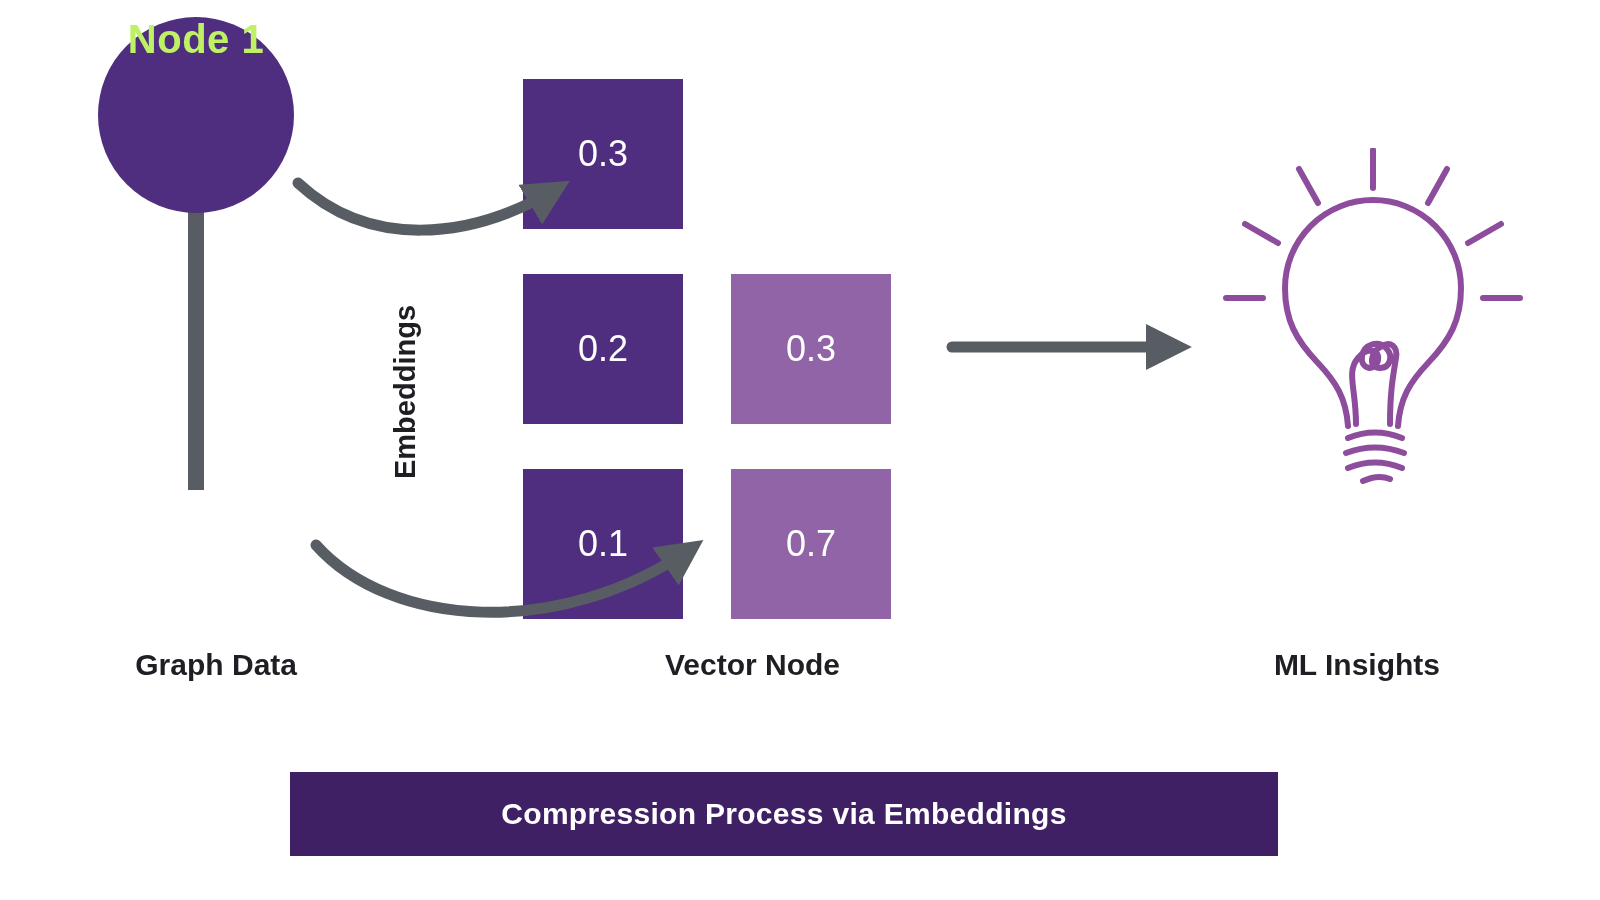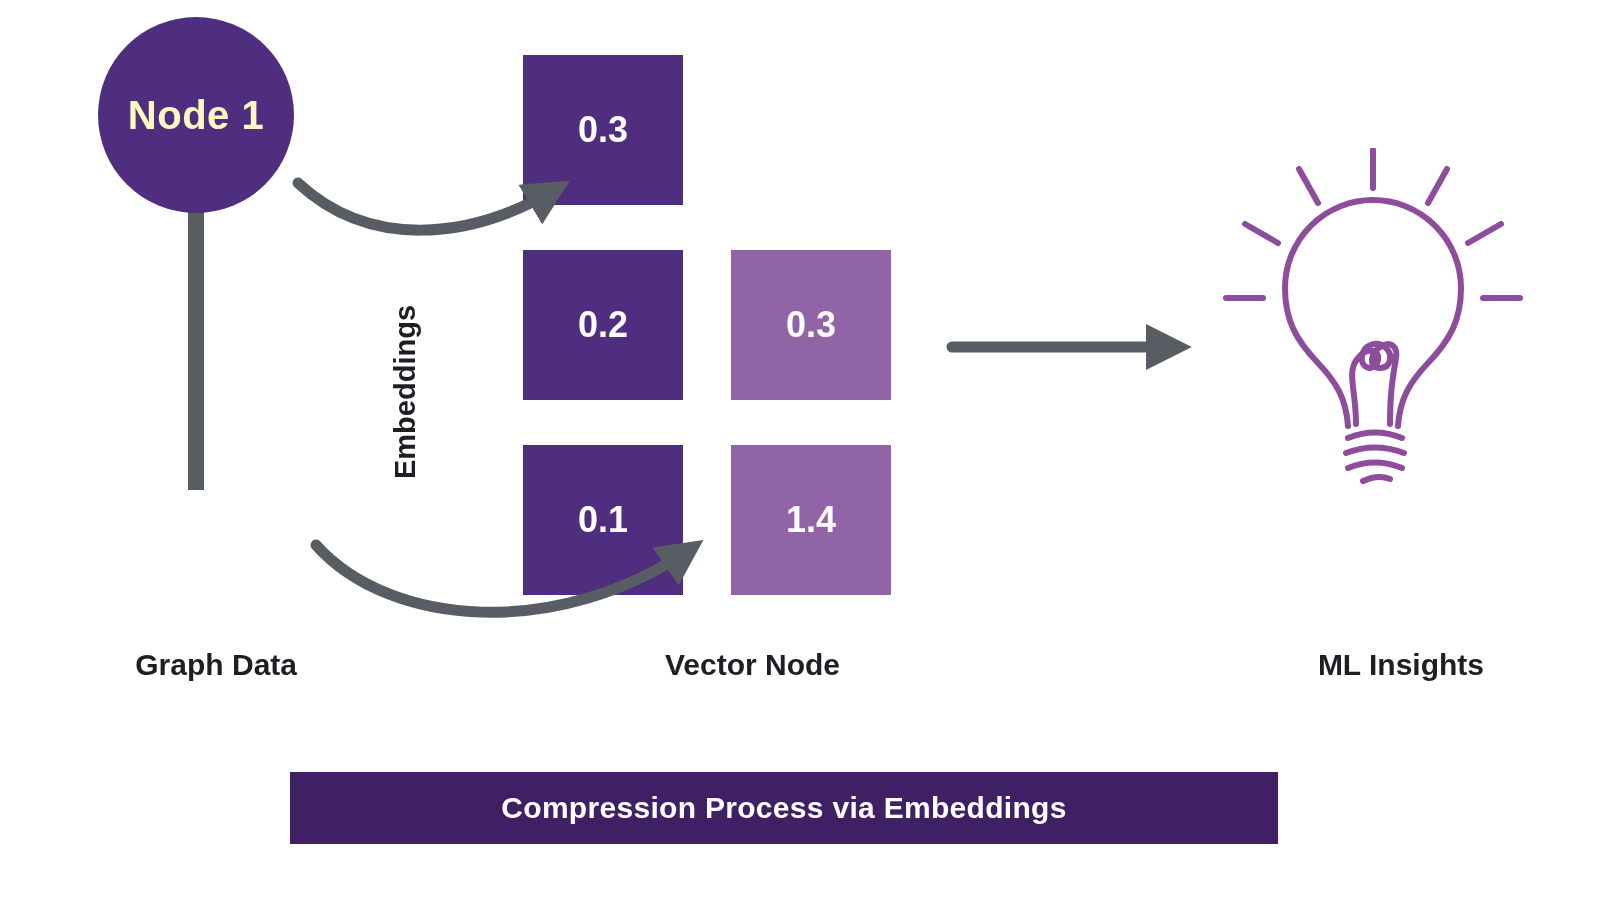--- a/index.html
+++ b/index.html
@@ -25,72 +25,73 @@
     height: 380px;
     background: var(--arrow-gray, #575d63);
     z-index: 1;
   }
   .node {
     position: absolute;
     width: 196px;
     height: 196px;
     border-radius: 50%;
     display: flex;
-    align-items: center;
+    align-items: flex-start;
     justify-content: center;
-    color: #fef9c3;
+    color: #bef264;
     font-size: 40px;
     font-weight: 600;
     letter-spacing: 0.5px;
     z-index: 3;
   }
   .node1 { left: 98px; top: 17px;  background: var(--dark-purple, #4f2d7f); }
   .node2 { left: 98px; top: 390px; background: var(--light-purple, #9164a8); }
   .cell {
     position: absolute;
     width: 160px;
     height: 150px;
     display: flex;
     align-items: center;
     justify-content: center;
     color: #ffffff;
     font-size: 36px;
-    font-weight: 700;
+    font-weight: 400;
     z-index: 2;
+    margin-top: 24px;
   }
   .cell.dark  { background: var(--dark-purple, #4f2d7f); }
   .cell.light { background: var(--light-purple, #9164a8); }
   .caption {
     position: absolute;
     font-size: 30px;
     font-weight: 700;
     color: var(--text-dark, #1e1e24);
     text-align: right;
     z-index: 2;
   }
   .caption-graph    { left: 57px;   width: 240px; top: 648px; }
   .caption-vector   { left: 540px;  width: 300px; top: 648px; }
-  .caption-insights { left: 1184px; width: 300px; top: 648px; }
+  .caption-insights { left: 1140px; width: 300px; top: 648px; }
   .embeddings-label {
     position: absolute;
     left: 405px;
     top: 392px;
     transform: translate(-50%, -50%) rotate(-90deg);
     font-size: 29px;
     font-weight: 700;
     color: var(--text-dark, #1e1e24);
     white-space: nowrap;
     z-index: 2;
   }
   .banner {
     position: absolute;
     left: 290px;
     top: 772px;
     width: 988px;
-    height: 72px;
+    height: 84px;
     background: var(--banner-purple, #402064);
     color: #ffffff;
     display: flex;
     align-items: center;
     justify-content: center;
     font-size: 30px;
     font-weight: 700;
     letter-spacing: 0.3px;
     z-index: 2;
   }
@@ -122,21 +123,21 @@
     <span>Node 1</span>
   </div>
   <div class="caption caption-graph">Graph Data</div>
 
   <div class="embeddings-label">Embeddings</div>
 
   <div class="cell dark" style="left:523px;top:55px">0.3</div>
   <div class="cell dark" style="left:523px;top:250px">0.2</div>
   <div class="cell light" style="left:731px;top:250px">0.3</div>
   <div class="cell dark" style="left:523px;top:445px">0.1</div>
-  <div class="cell light" style="left:731px;top:445px">1.4</div>
+  <div class="cell light" style="left:731px;top:445px">0.7</div>
   <div class="caption caption-vector">Vector Node</div>
 
   <svg class="bulb" viewBox="0 0 310 367" aria-hidden="true">
     <g stroke="var(--bulb-purple, #8d4d9c)" stroke-width="6" fill="none" stroke-linecap="round" stroke-linejoin="round">
 
       <path d="M45 150 L8 150"></path>
       <path d="M60 95 L27 76"></path>
       <path d="M100 55 L81 21"></path>
       <path d="M155 40 L155 2"></path>
       <path d="M210 55 L229 21"></path>

